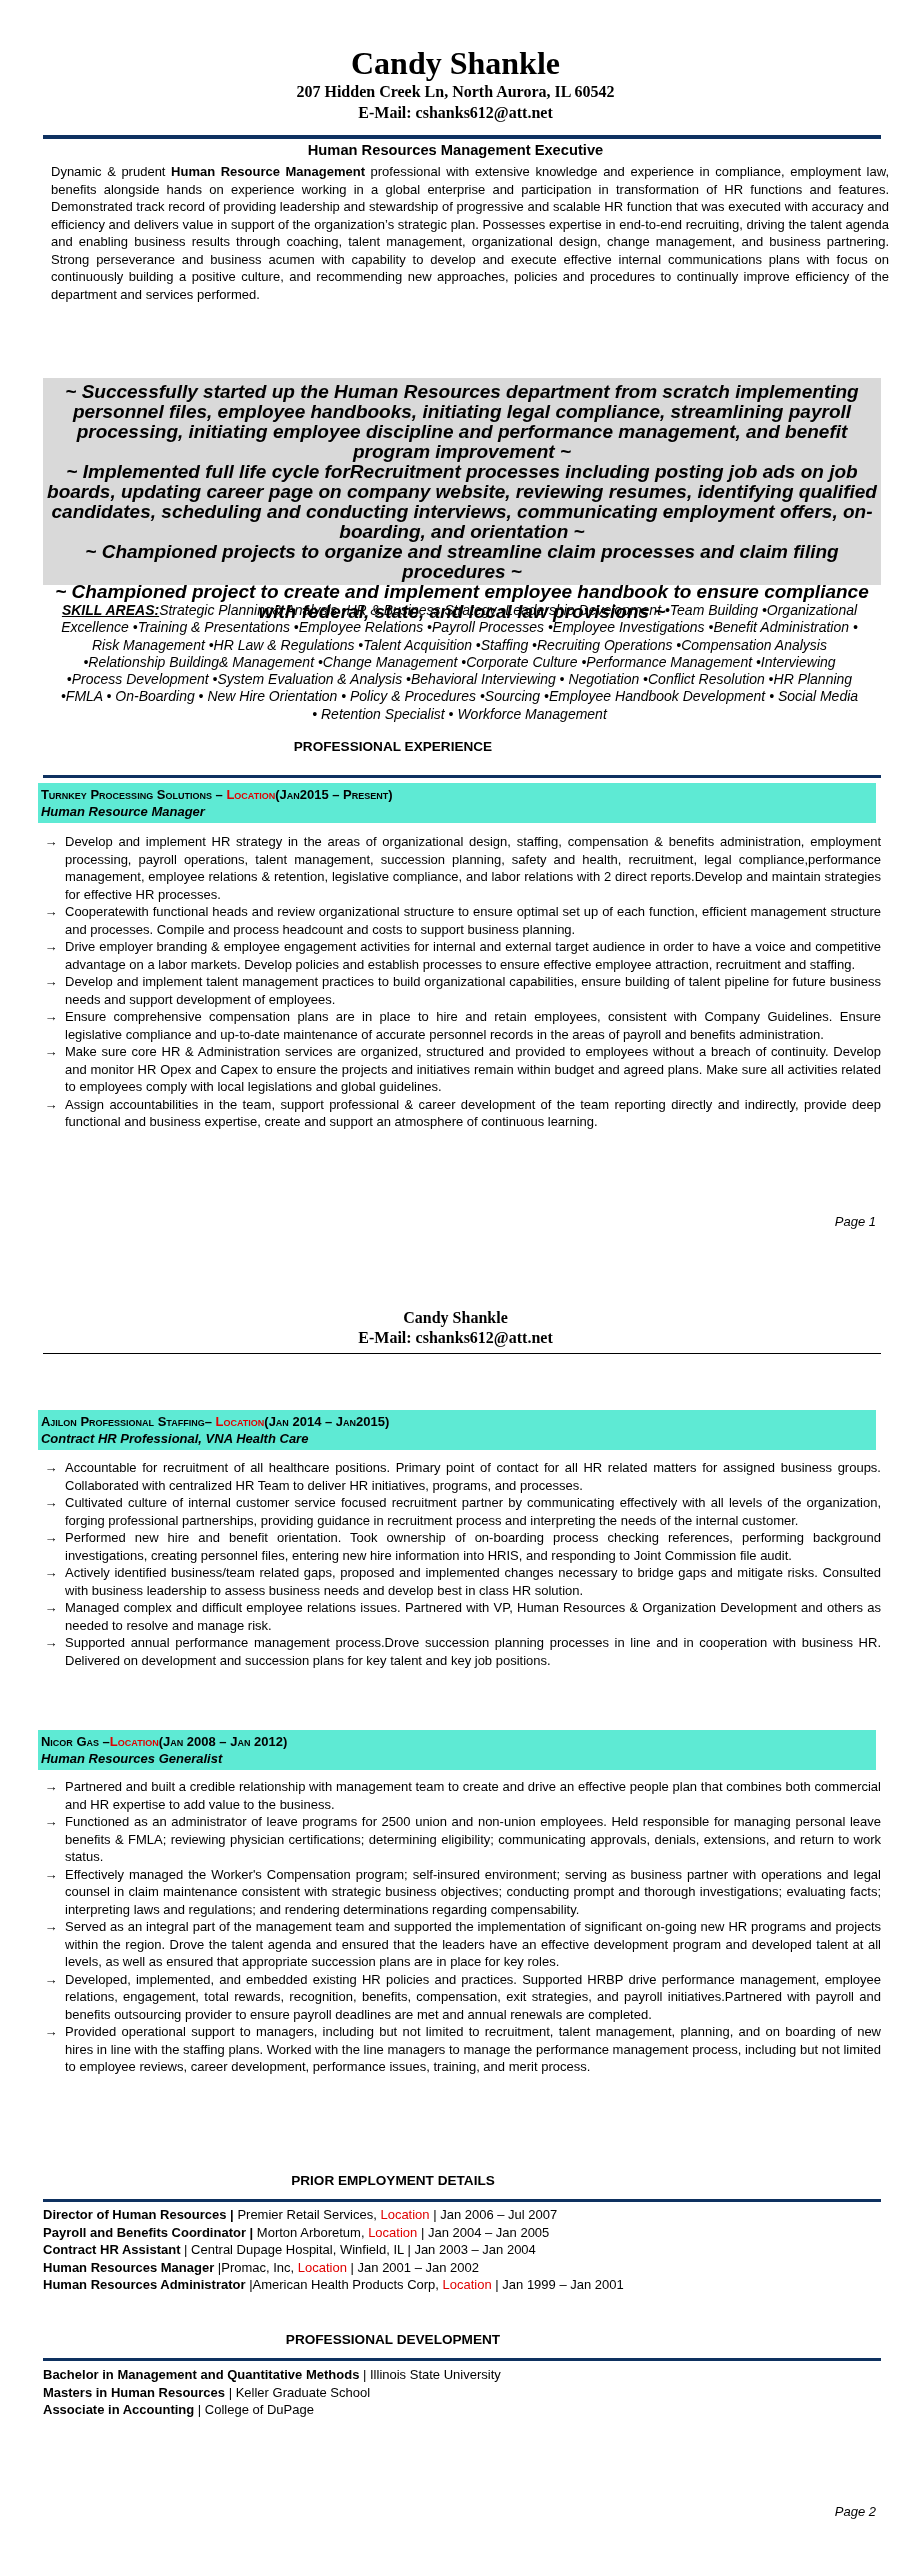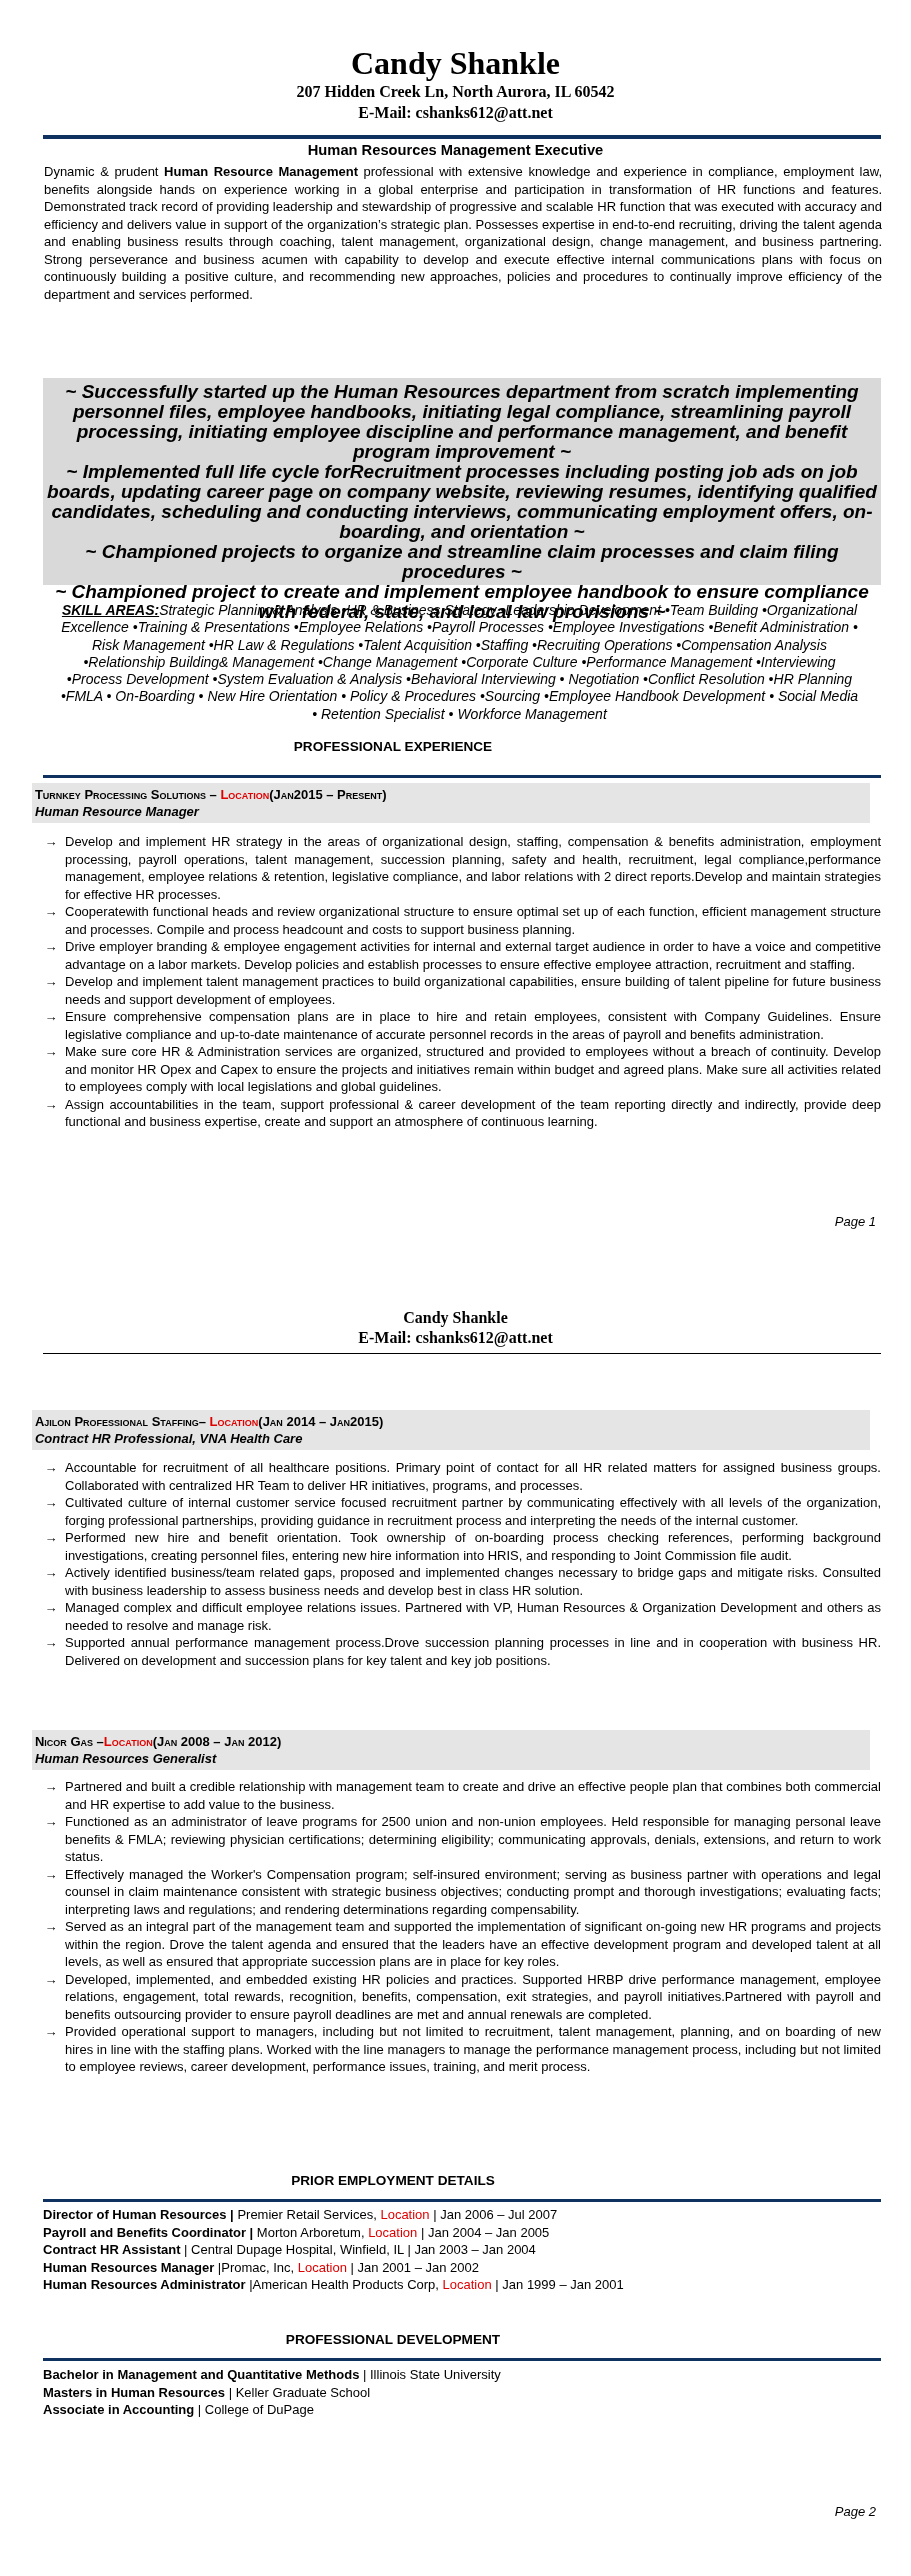--- a/index.html
+++ b/index.html
@@ -9,33 +9,33 @@
   .serif { font-family: "Liberation Serif", serif; }
   .center { text-align: center; }
 
   .name { left: 0; width: 911px; top: 44px; font-size: 32px; font-weight: bold; line-height: 38px; }
   .addr { left: 0; width: 911px; top: 82px; font-size: 16px; font-weight: bold; line-height: 20.6px; }
   .email { left: 0; width: 911px; top: 103px; font-size: 16px; font-weight: bold; line-height: 20.6px; }
   .rule-navy { background: #0e3160; height: 3.7px; left: 43px; width: 838px; }
   .rule-thin { background: #000; height: 1.5px; left: 43px; width: 838px; }
 
   .h-exec { left: 0; width: 911px; top: 141px; font-size: 14.7px; font-weight: bold; line-height: 19px; }
-  .summary { left: 44px; width: 838px; top: 163px; font-size: 13px; line-height: 17.5px; text-align: justify; }
+  .summary { left: 51px; width: 838px; top: 163px; font-size: 13px; line-height: 17.5px; text-align: justify; }
   .summary b { font-weight: bold; }
 
   .accomp { left: 43px; width: 838px; top: 378px; height: 207px; background: #d9d9d9; padding-top: 4.4px; }
   .accomp-title { font-size: 13px; font-weight: bold; font-style: italic; text-decoration: underline; line-height: 20px; }
   .accomp-item { font-size: 19px; font-weight: bold; font-style: italic; line-height: 20px; padding: 0 1.5px; }
 
   .skills { left: 59px; width: 801px; top: 602px; font-size: 14px; font-style: italic; line-height: 17.3px; }
   .skills .lbl { font-weight: bold; text-decoration: underline; }
 
   .sec-title { left: 0; width: 786px; font-size: 13.6px; font-weight: bold; line-height: 17.6px; }
 
-  .job-head { left: 32px; width: 838px; background: #e5e5e5; padding: 2.9px 2.9px; height: 40px; }
+  .job-head { left: 38px; width: 838px; background: #5eead4; padding: 2.9px 2.9px; height: 40px; }
   .job-line1 { font-size: 13px; font-weight: bold; font-variant: small-caps; line-height: 17px; }
   .job-line1 .loc { color: #e00000; }
   .job-line2 { font-size: 13px; font-weight: bold; font-style: italic; line-height: 17px; }
 
   .bullets { left: 43px; width: 838px; list-style: none; }
   .bullets li { position: relative; padding-left: 22px; font-size: 13px; line-height: 17.5px; text-align: justify; margin-bottom: 0; }
   .bullets li .arrow { position: absolute; left: 1.5px; top: 0; }
 
   .page-no { right: 35px; font-size: 13px; font-style: italic; }
 

